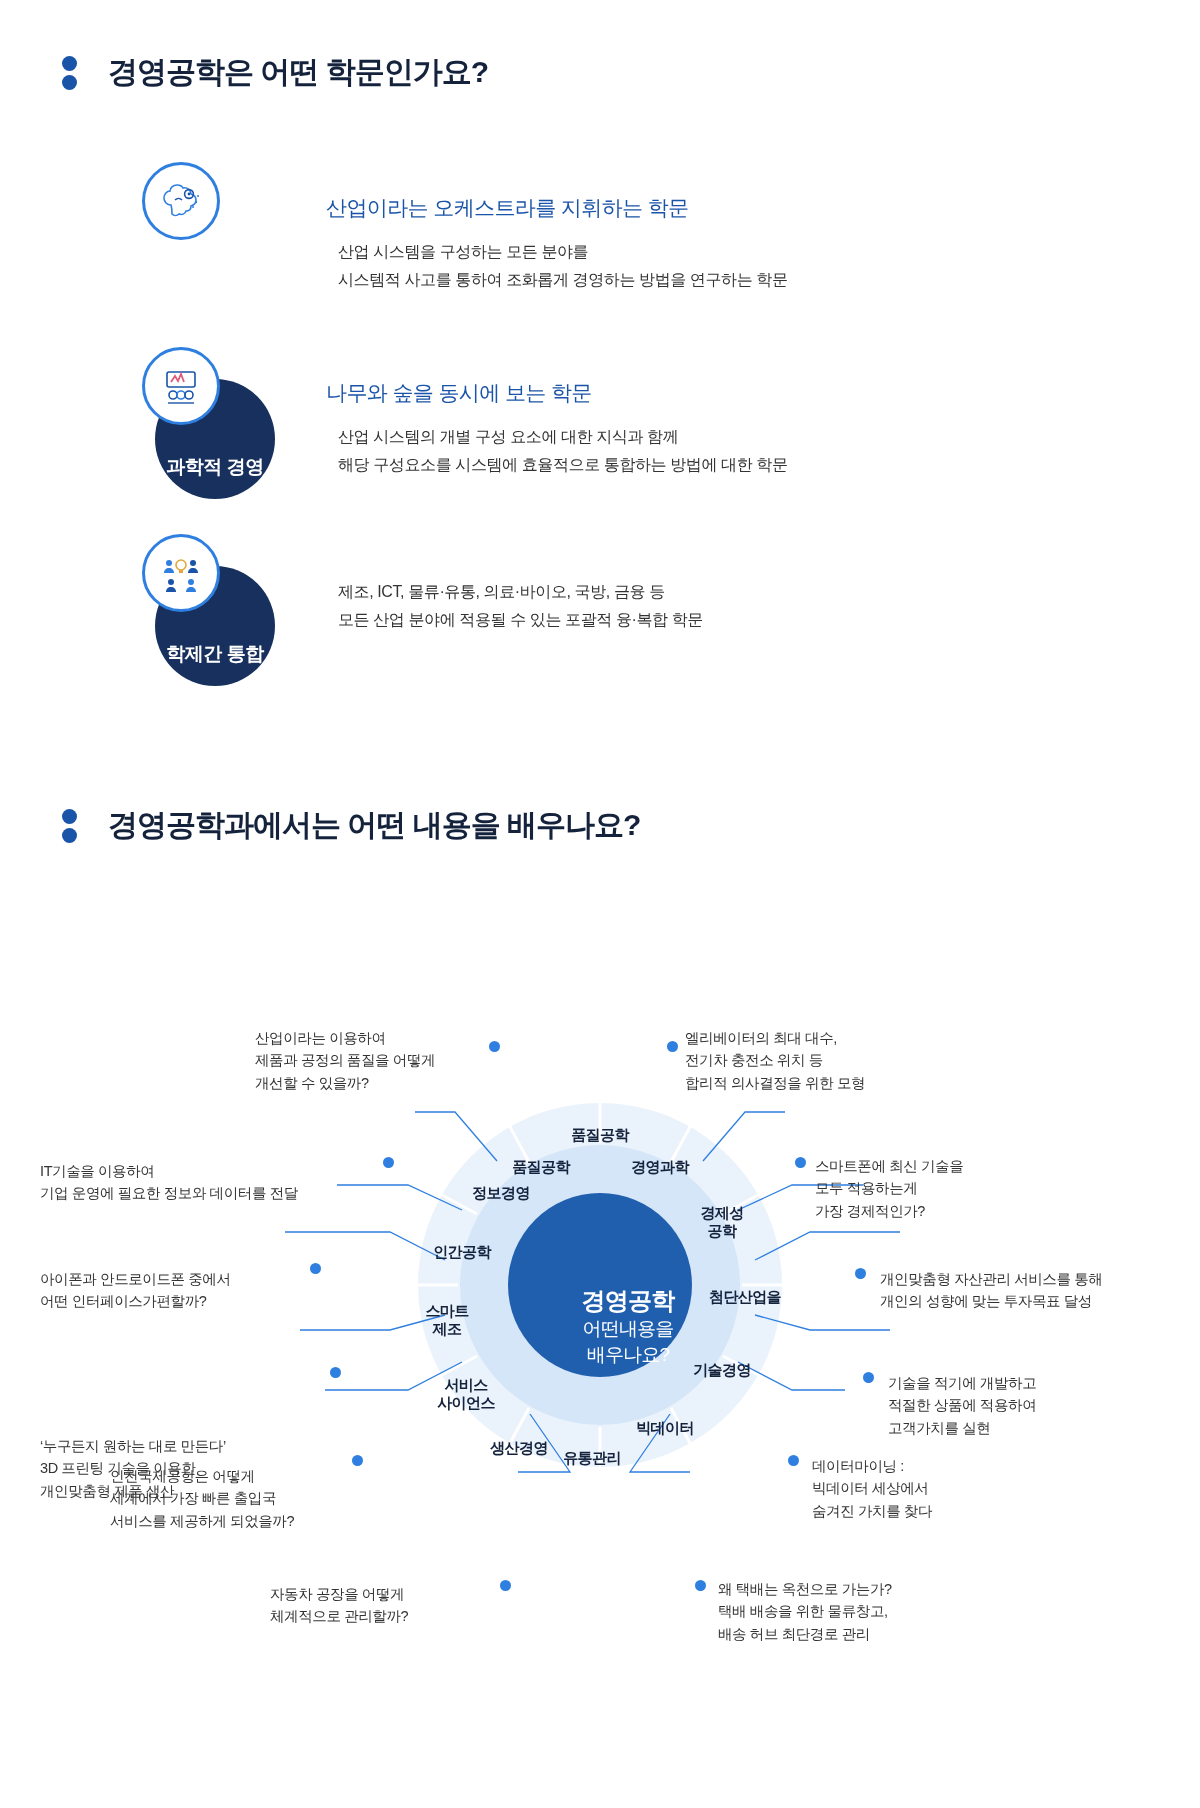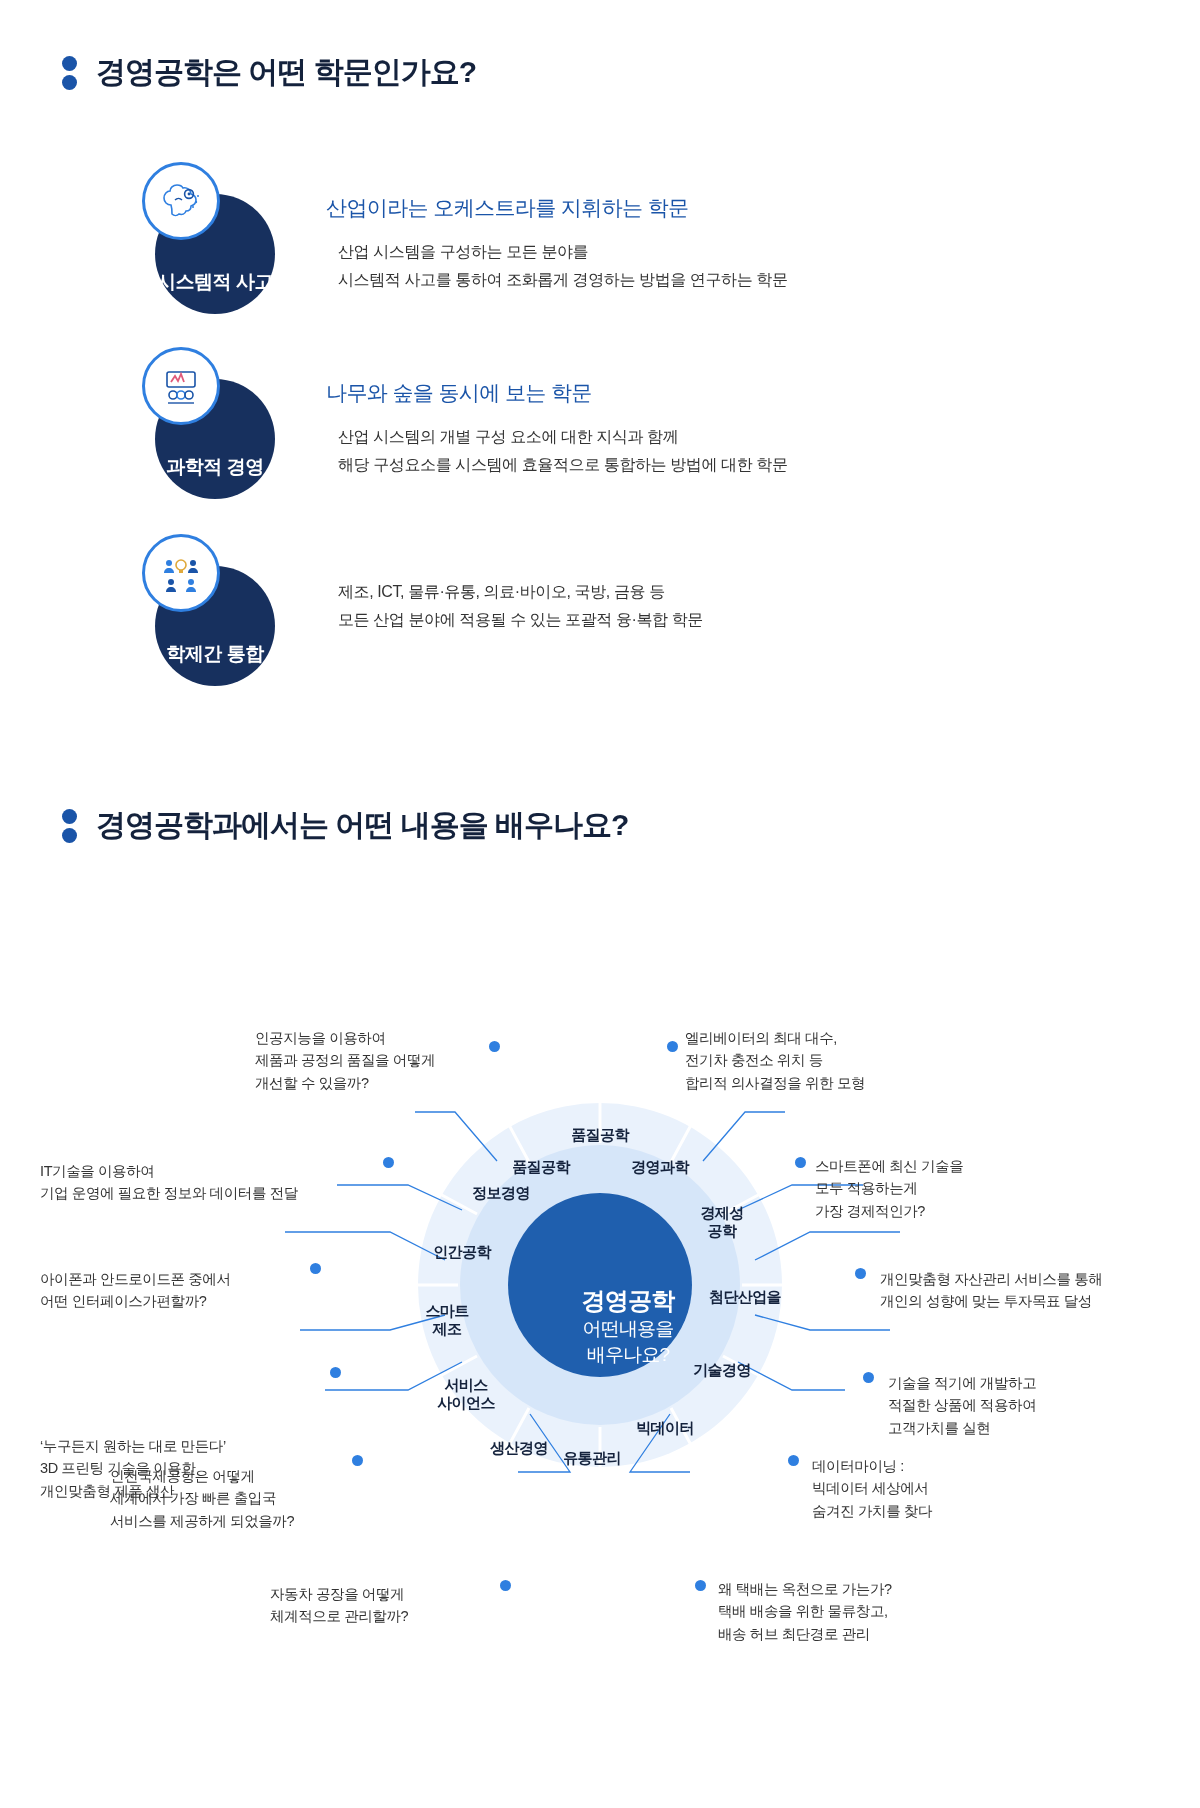--- a/index.html
+++ b/index.html
@@ -8,21 +8,21 @@
     background:#ffffff;
     font-family:"Liberation Sans", sans-serif;
     color:#222;
     position:relative;
     overflow:hidden;
   }
 
   
   .section-head{
     position:absolute;
-    display:flex;align-items:center;gap:16px;
+    display:flex;align-items:center;gap:28px;
   }
   .head-bullet{
     width:20px;height:34px;position:relative;flex:none;
   }
   .head-bullet i{
     position:absolute;left:2px;display:block;border-radius:50%;
     background:#1a54a8;
   }
   .head-bullet i.top{width:15px;height:15px;top:0;}
   .head-bullet i.bot{width:15px;height:15px;top:19px;}
@@ -121,22 +121,20 @@
 <div class="section-head" id="head1">
   <span class="head-bullet">
       <i class="top"></i>
       <i class="bot"></i>
     </span>
   <h2>경영공학은 어떤 학문인가요?</h2>
 </div>
 
 <div class="feature" id="feat1">
   <div class="badge">
-    <div class="circle">시스템적
-사고</div>
     <div class="iconring">
       <svg width="48" height="48" viewBox="0 0 48 48">
         <path d="M14 28c-4 0-7-3-7-7s3-7 6-7c0-3 3-6 7-6 3 0 5 1 6 3 4-1 8 2 8 6 3 1 5 3 5 6s-2 5-5 6c0 3-2 5-5 5-1 3-4 4-7 3-2 2-5 2-7 0 0-3 0-6-1-9z" fill="none" stroke="#2f7fe0" stroke-width="1.6"></path>
         <circle cx="32" cy="17" r="4.4" fill="none" stroke="#1a54a8" stroke-width="1.6"></circle>
         <circle cx="32" cy="17" r="1.4" fill="#1a54a8"></circle>
         <circle cx="39" cy="25" r="1.2" fill="#2f7fe0"></circle>
         <circle cx="41" cy="19" r="1" fill="#2f7fe0"></circle>
         <circle cx="36" cy="30" r="1" fill="#2f7fe0"></circle>
         <path d="M18 23c2-2 5-2 7 0" fill="none" stroke="#1a54a8" stroke-width="1.4"></path>
       </svg>
@@ -271,21 +269,21 @@
 <div class="dot" style="left:795px;top:1157px"></div>
 <div class="dot" style="left:310px;top:1263px"></div>
 <div class="dot" style="left:855px;top:1268px"></div>
 <div class="dot" style="left:330px;top:1367px"></div>
 <div class="dot" style="left:863px;top:1372px"></div>
 <div class="dot" style="left:352px;top:1455px"></div>
 <div class="dot" style="left:788px;top:1455px"></div>
 <div class="dot" style="left:500px;top:1580px"></div>
 <div class="dot" style="left:695px;top:1580px"></div>
 
-<div class="callout l" style="left:255px;top:1027px;width:210px;text-align:left">인공지능을 이용하여
+<div class="callout l" style="left:255px;top:1027px;width:210px;text-align:left">산업이라는 이용하여
 제품과 공정의 품질을 어떻게
 개선할 수 있을까?</div>
 <div class="callout r" style="left:685px;top:1027px;width:260px">엘리베이터의 최대 대수,
 전기차 충전소 위치 등
 합리적 의사결정을 위한 모형</div>
 <div class="callout l" style="left:40px;top:1160px;width:350px">IT기술을 이용하여
 기업 운영에 필요한 정보와 데이터를 전달</div>
 <div class="callout r" style="left:815px;top:1155px;width:250px">스마트폰에 최신 기술을
 모두 적용하는게
 가장 경제적인가?</div>

